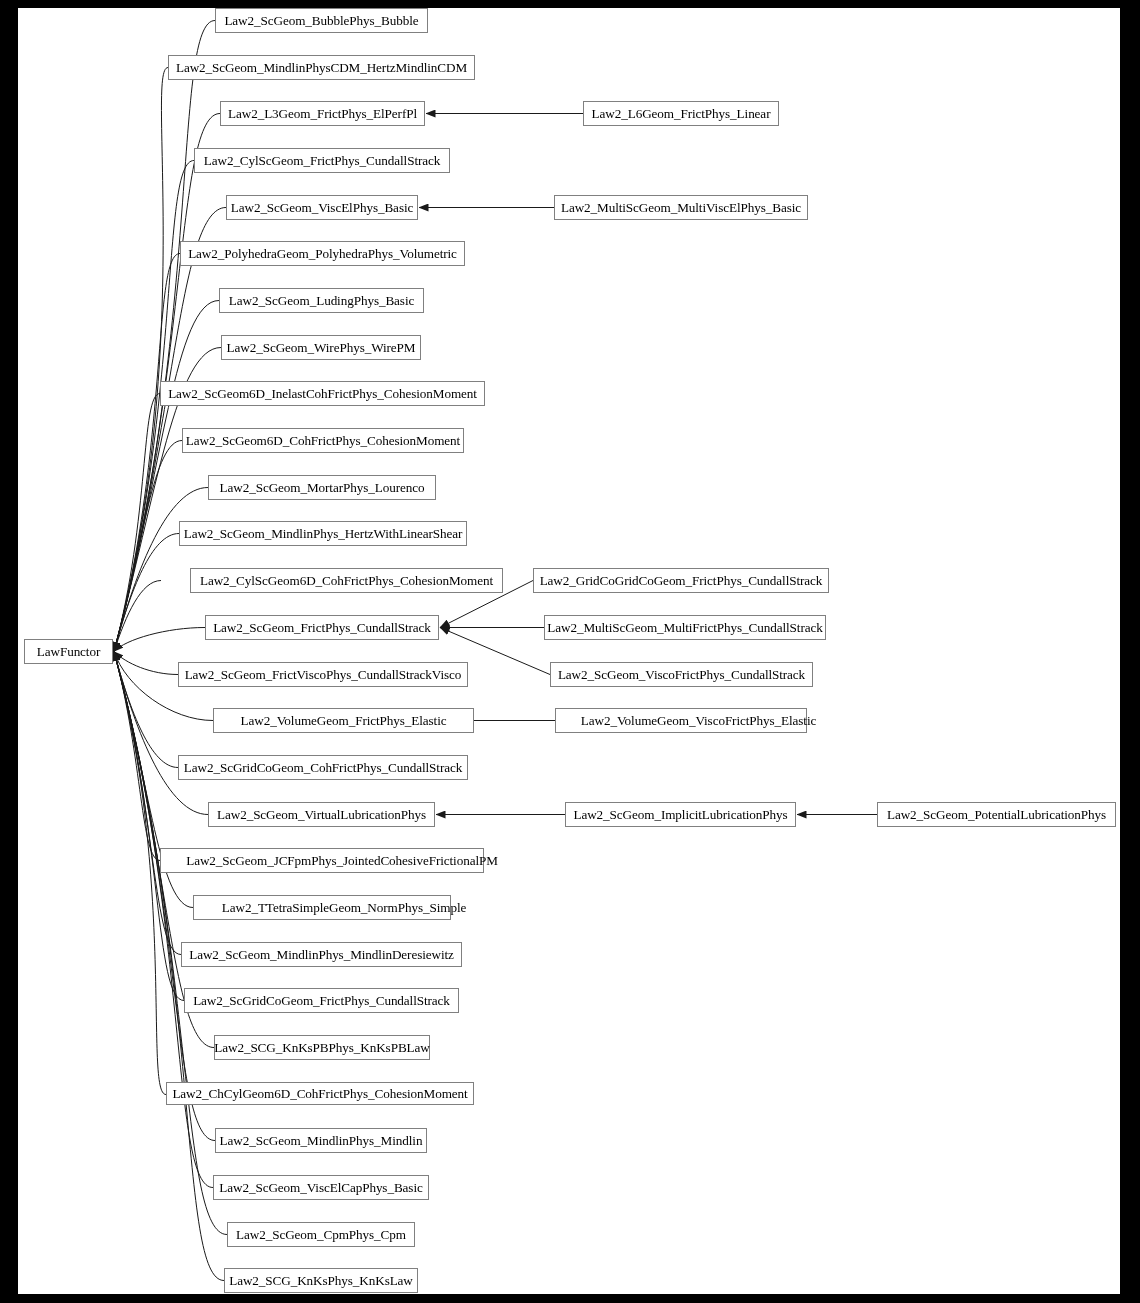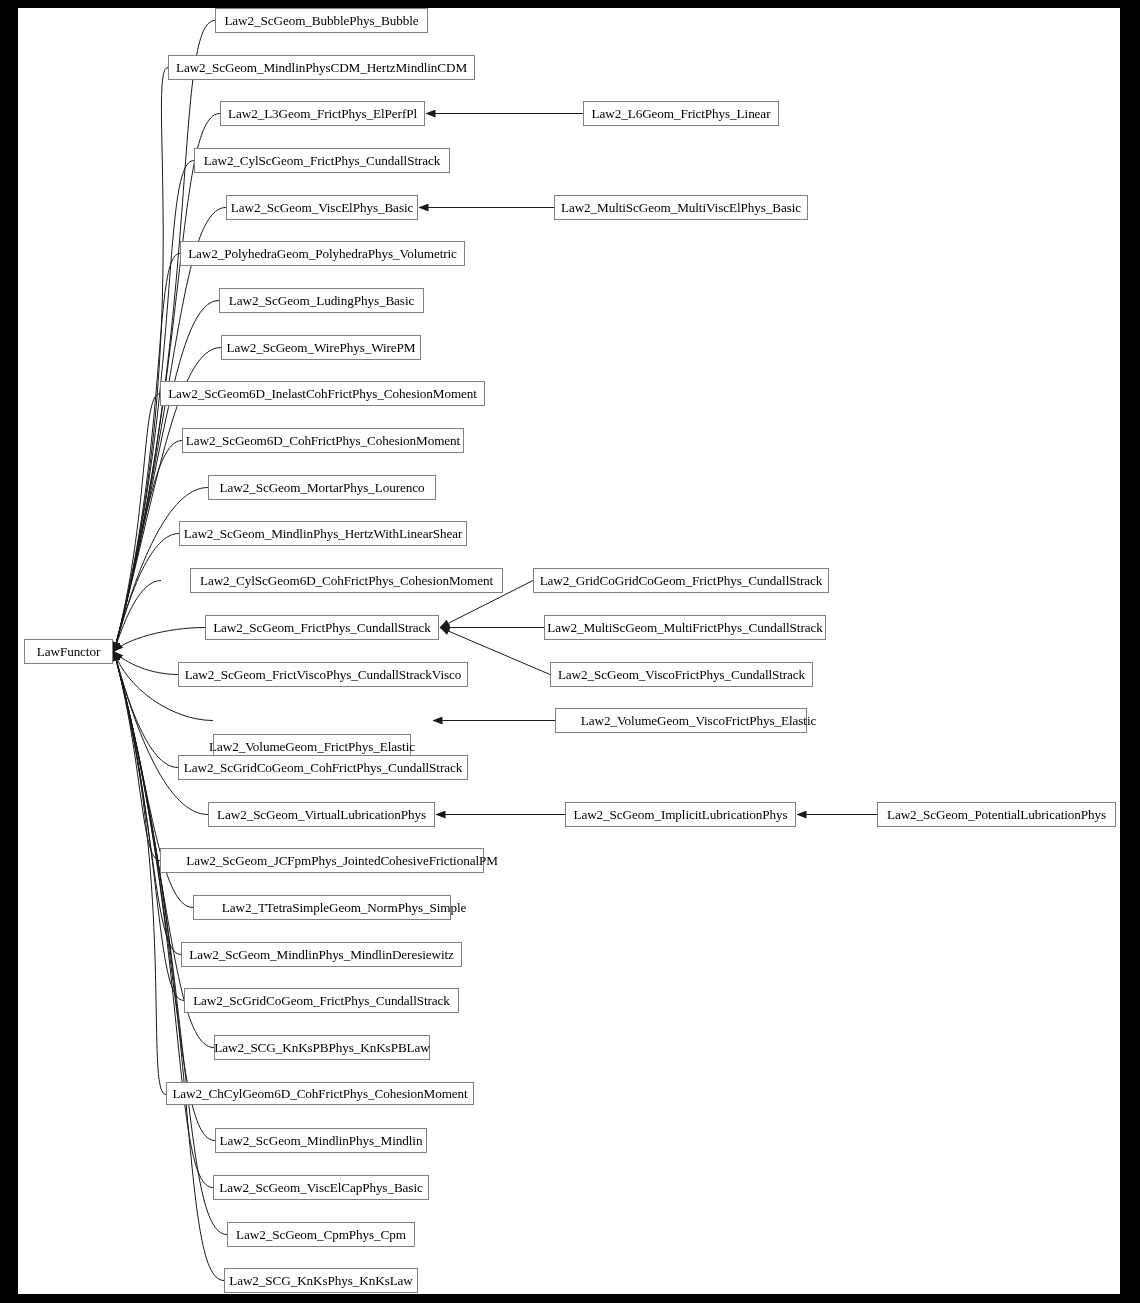--- a/index.html
+++ b/index.html
@@ -145,21 +145,21 @@
         </div>
         <div class="node" style="left: 143px; top: 560px; width: 313px; height: 25px; border-color: rgb(128, 128, 128); margin-left: 29px;">
           <span class="lbl">Law2_CylScGeom6D_CohFrictPhys_CohesionMoment</span>
         </div>
         <div class="node" style="left: 187px; top: 607px; width: 234px; height: 25px; border-color: rgb(128, 128, 128);">
           <span class="lbl">Law2_ScGeom_FrictPhys_CundallStrack</span>
         </div>
         <div class="node" style="left: 160px; top: 654px; width: 290px; height: 25px; border-color: rgb(128, 128, 128);">
           <span class="lbl">Law2_ScGeom_FrictViscoPhys_CundallStrackVisco</span>
         </div>
-        <div class="node" style="left: 195px; top: 726px; width: 198px; height: 25px; border-color: rgb(128, 128, 128);">
+        <div class="node" style="left: 195px; top: 700px; width: 261px; height: 25px; border-color: rgb(128, 128, 128);">
           <span class="lbl">Law2_VolumeGeom_FrictPhys_Elastic</span>
         </div>
         <div class="node" style="left: 160px; top: 747px; width: 290px; height: 25px; border-color: rgb(128, 128, 128);">
           <span class="lbl">Law2_ScGridCoGeom_CohFrictPhys_CundallStrack</span>
         </div>
         <div class="node" style="left: 190px; top: 794px; width: 227px; height: 25px; border-color: rgb(128, 128, 128);">
           <span class="lbl">Law2_ScGeom_VirtualLubricationPhys</span>
         </div>
         <div class="node" style="left: 142px; top: 840px; width: 324px; height: 25px; border-color: rgb(128, 128, 128); padding-left: 40px;">
           <span class="lbl">Law2_ScGeom_JCFpmPhys_JointedCohesiveFrictionalPM</span>

